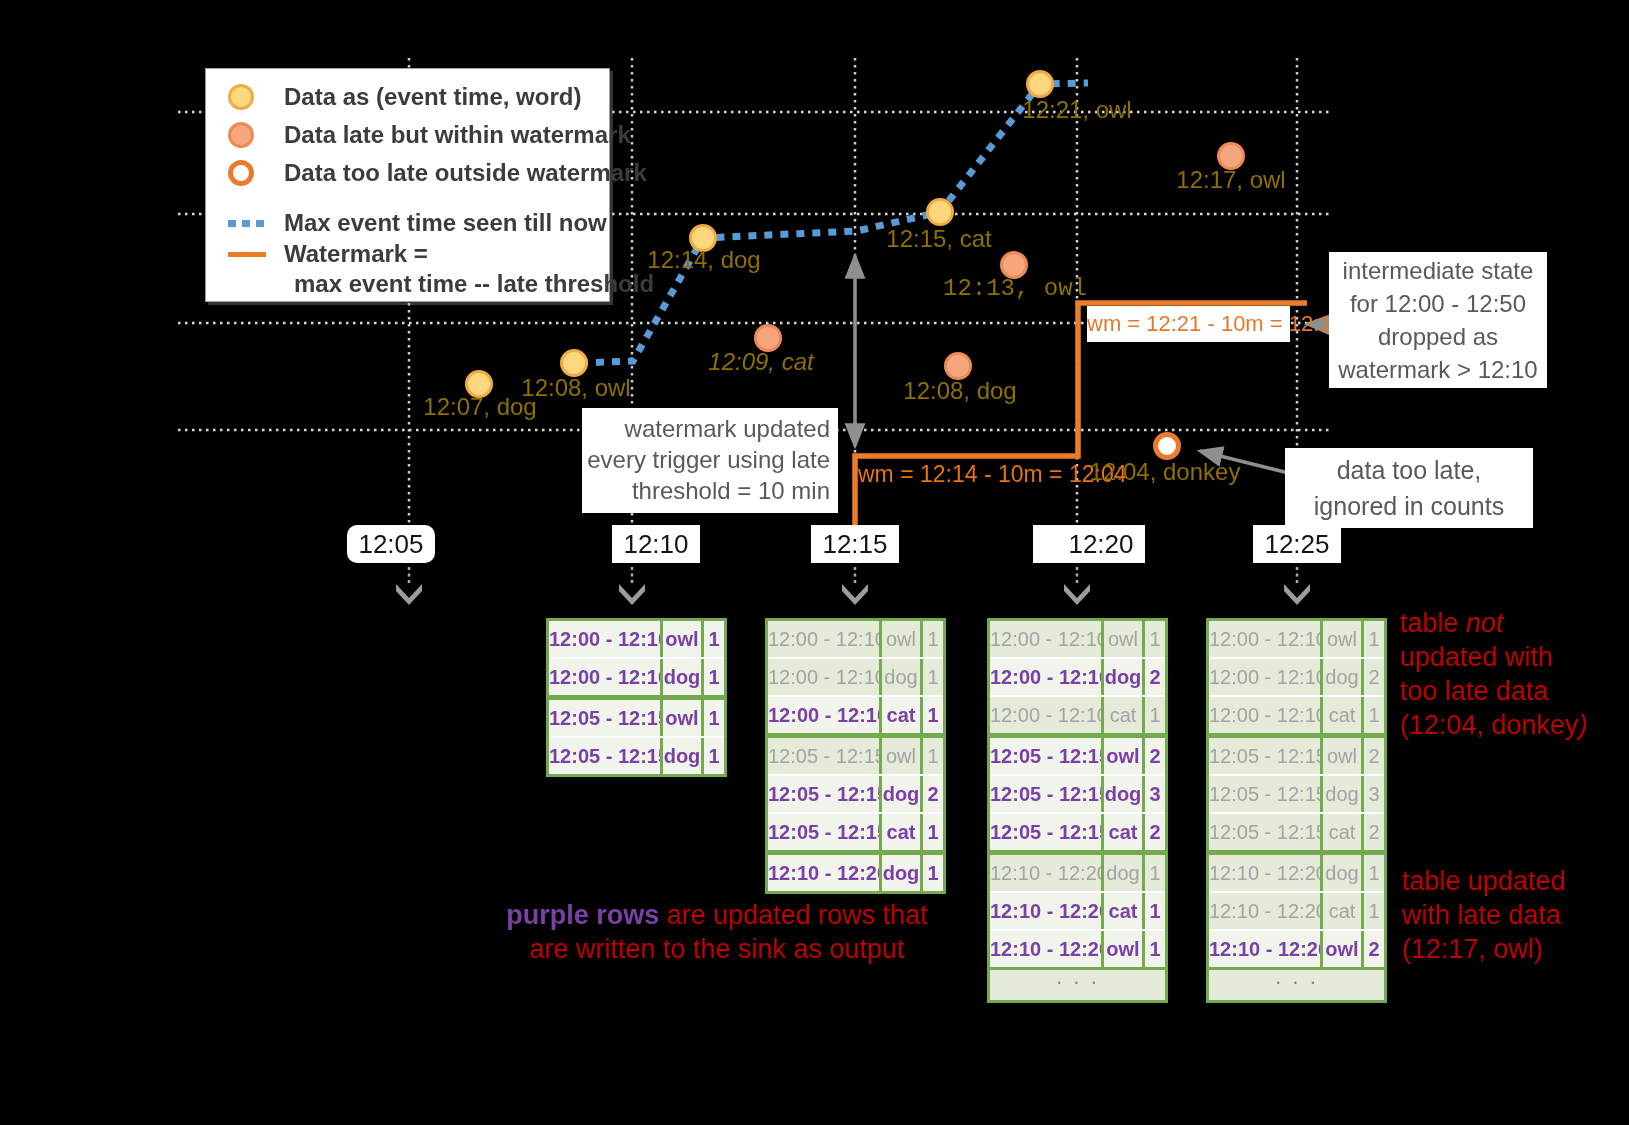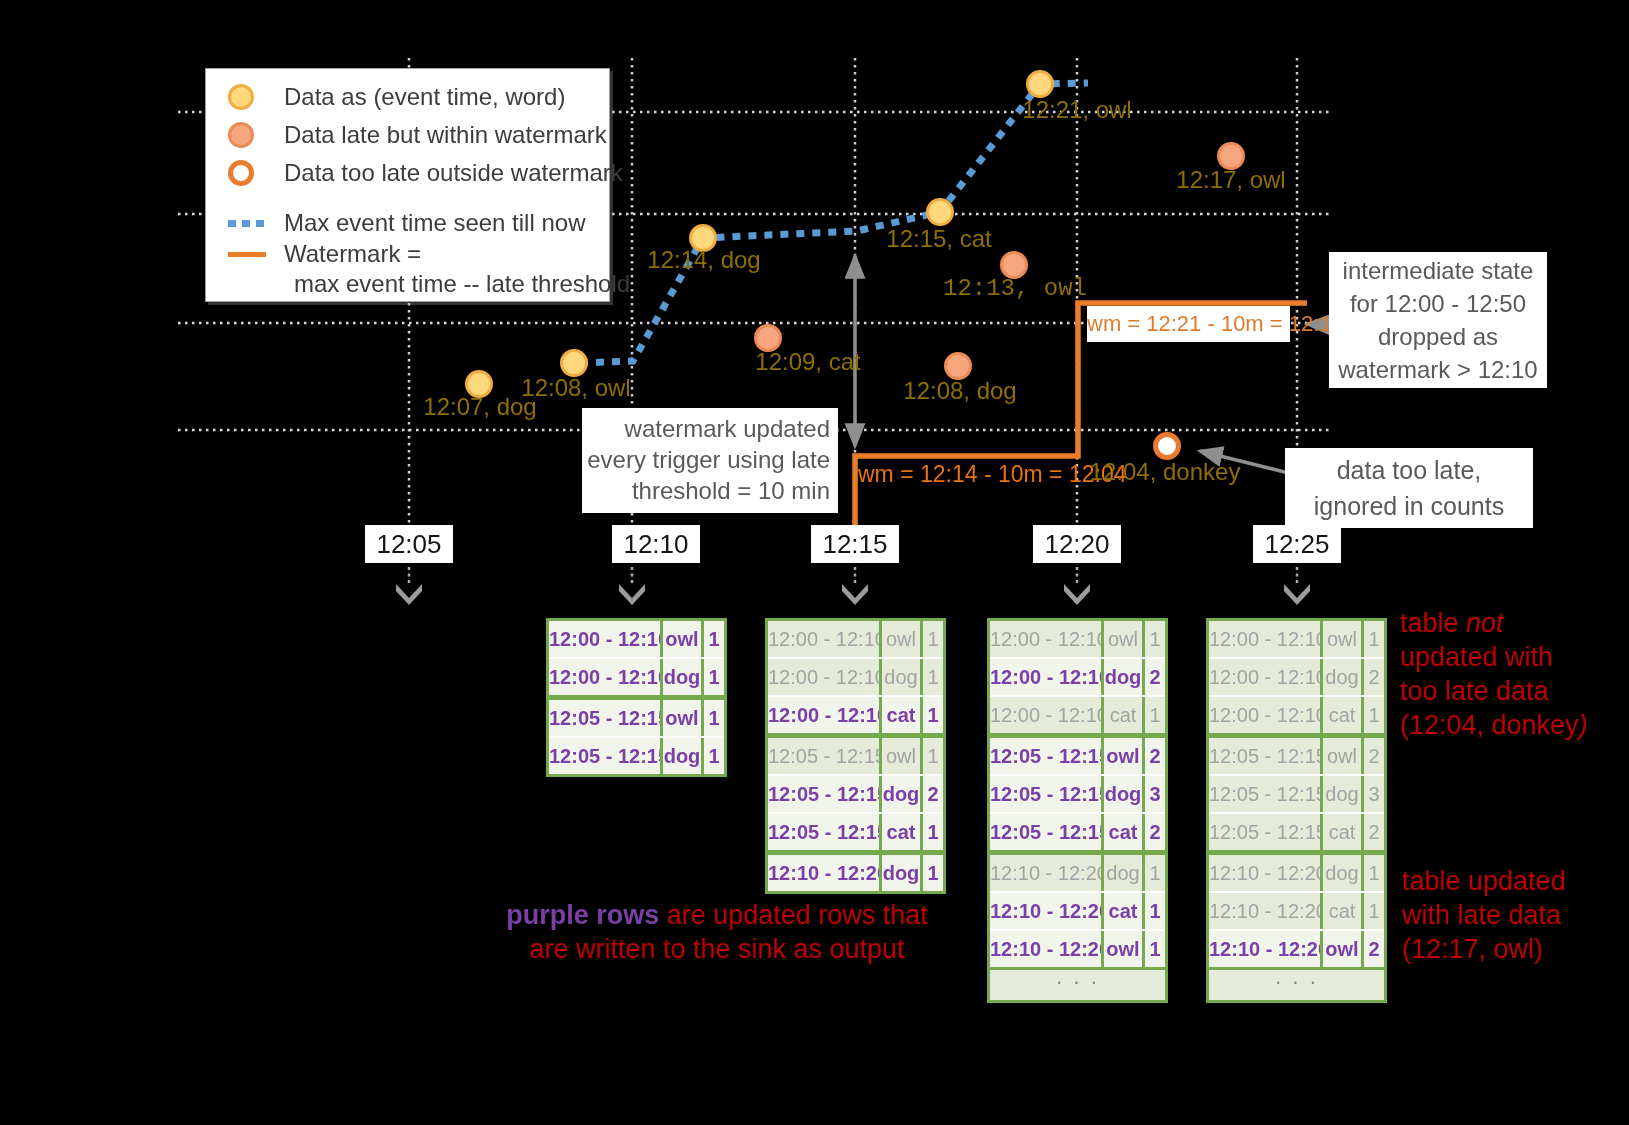--- a/index.html
+++ b/index.html
@@ -3,21 +3,21 @@
 <meta charset="utf-8">
 <style>
   html,body{margin:0;padding:0;background:#000;}
   .canvas{position:relative;width:1629px;height:1125px;background:#000;overflow:hidden;
           font-family:"Liberation Sans",sans-serif;}
   svg.overlay{position:absolute;left:0;top:0;pointer-events:none;}
 
   
   .legend{position:absolute;left:205px;top:68px;width:403px;height:232px;background:#fff;
           border:1px solid #9e9e9e;box-shadow:3px 3px 0 rgba(150,150,150,.35);}
-  .lg-row{position:absolute;left:22px;display:flex;align-items:center;height:32px;}
+  .lg-row{position:absolute;left:22px;display:flex;align-items:center;height:32px;font-weight:bold;}
   .lg-icon{width:42px;display:flex;justify-content:flex-start;align-items:center;margin-right:14px;flex:none;}
   .lg-text{font-size:24px;color:#3c3c3c;white-space:nowrap;}
   .dot{border-radius:50%;box-sizing:border-box;}
   .dot.ontime{width:26px;height:26px;background:#FFD87E;border:3px solid #F0AC42;}
   .dot.late{width:26px;height:26px;background:#F5A67C;border:3px solid #EB8A55;}
   .dot.toolate{width:26px;height:26px;background:#fff;border:5px solid #E87B2E;}
   .bluedash{width:42px;height:7px;background:repeating-linear-gradient(90deg,#5B9BD5 0 8px,transparent 8px 14px);}
   .orangeline{width:38px;height:5px;background:#EC7D28;}
 
   
@@ -162,35 +162,35 @@
       <div class="pt-label" style="left: 480px; top: 407px;">12:07, dog</div>
       <div class="pt ontime" style="left: 574px; top: 363px;"></div>
       <div class="pt-label" style="left: 576px; top: 388px;">12:08, owl</div>
       <div class="pt ontime" style="left: 703px; top: 238px;"></div>
       <div class="pt-label" style="left: 704px; top: 260px;">12:14, dog</div>
       <div class="pt ontime" style="left: 940px; top: 212px;"></div>
       <div class="pt-label" style="left: 939px; top: 239px;">12:15, cat</div>
       <div class="pt ontime" style="left: 1040px; top: 84px;"></div>
       <div class="pt-label" style="left: 1077px; top: 110px;">12:21, owl</div>
       <div class="pt late" style="left: 768px; top: 338px;"></div>
-      <div class="pt-label" style="left: 808px; top: 362px;">12:09, cat</div>
+      <div class="pt-label" style="left: 761px; top: 362px; font-style: italic;">12:09, cat</div>
       <div class="pt late" style="left: 958px; top: 366px;"></div>
       <div class="pt-label" style="left: 960px; top: 391px;">12:08, dog</div>
       <div class="pt late" style="left: 1014px; top: 265px;"></div>
       <div class="pt-label" style="left: 1015px; top: 288px; font-family: Liberation Mono, monospace;">12:13, owl</div>
       <div class="pt late" style="left: 1231px; top: 156px;"></div>
       <div class="pt-label" style="left: 1231px; top: 180px;">12:17, owl</div>
       <div class="pt toolate" style="left: 1167px; top: 446px;"></div>
       <div class="pt-label" style="left: 1165px; top: 472px;">12:04, donkey</div>
     </div>
   <div id="timeboxes">
-      <div class="timebox" style="left: 365px;">12:05</div>
+      <div class="timebox" style="left: 347px; border-radius: 10px;">12:05</div>
       <div class="timebox" style="left: 588px; margin-left: 24px;">12:10</div>
       <div class="timebox" style="left: 811px;">12:15</div>
-      <div class="timebox" style="left: 1033px;">12:20</div>
+      <div class="timebox" style="left: 1033px; padding-left: 24px;">12:20</div>
       <div class="timebox" style="left: 1253px;">12:25</div>
     </div>
   <div id="tables">
       <div class="gtable" style="left: 546px;">
         <div class="trow row-upd">
           <div class="tcell c-window">12:00 - 12:10</div>
           <div class="tcell c-word">owl</div>
           <div class="tcell c-count">1</div>
         </div>
         <div class="trow row-upd" style="border-top: 2px solid rgb(255, 255, 255);">

